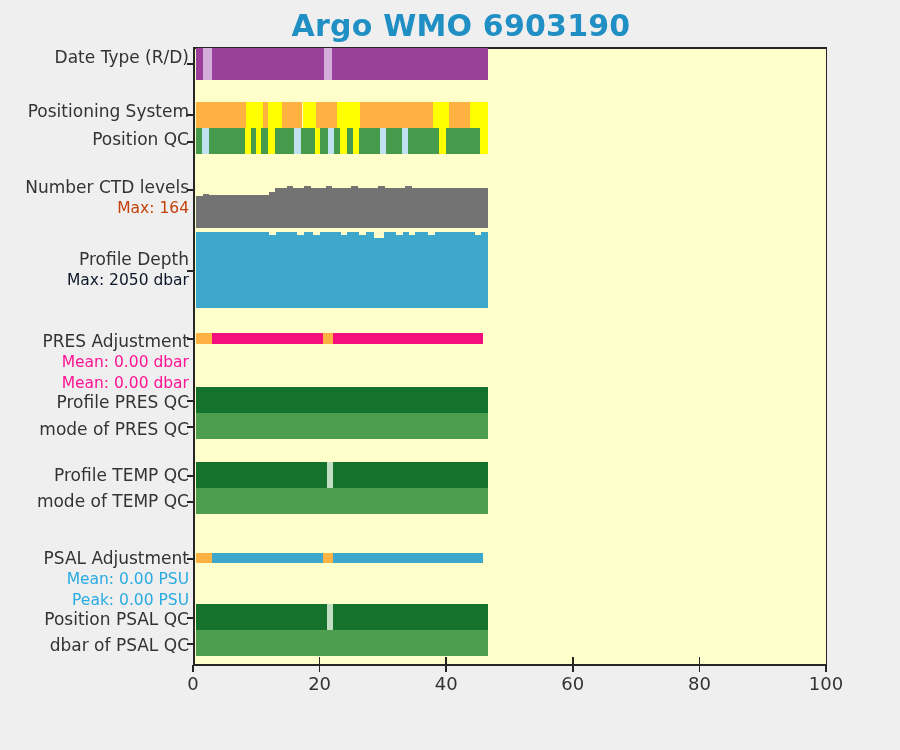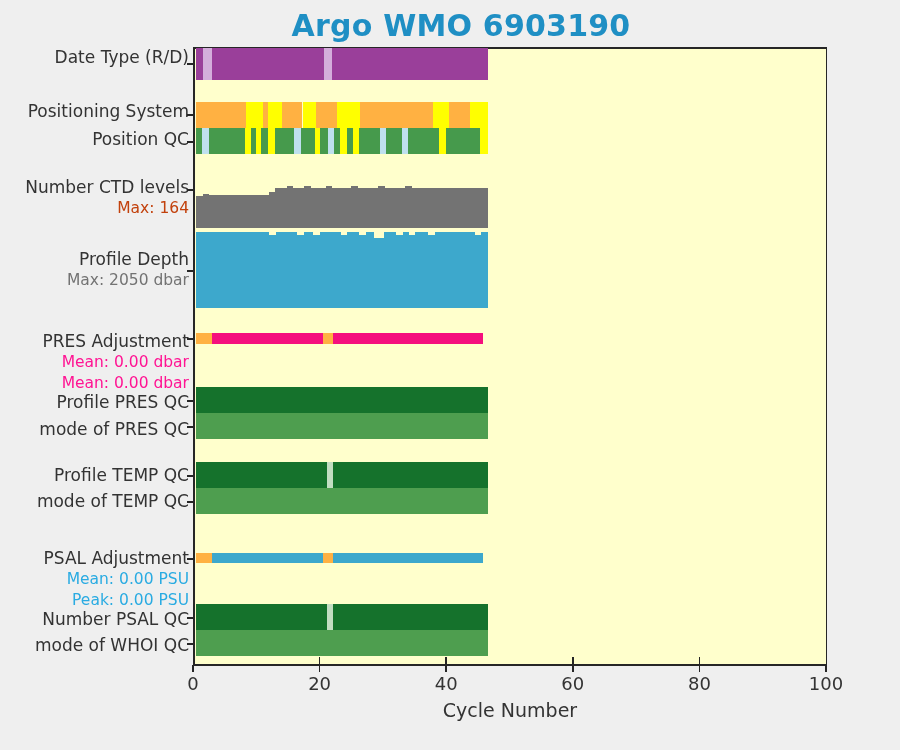--- a/index.html
+++ b/index.html
@@ -299,41 +299,41 @@
       <div class="ylab" style="top: 47px; color: rgb(51, 51, 51);">Date Type (R/D)</div>
       <div class="ytick" style="top: 63px;"></div>
       <div class="ylab" style="top: 101px; color: rgb(51, 51, 51); text-align: center;">Positioning System</div>
       <div class="ytick" style="top: 114px;"></div>
       <div class="ylab" style="top: 129px; color: rgb(51, 51, 51);">Position QC</div>
       <div class="ytick" style="top: 141px;"></div>
       <div class="ylab" style="top: 177px; color: rgb(51, 51, 51);">Number CTD levels</div>
       <div class="ylab sub" style="top: 198px; color: #c2410c;">Max: 164</div>
       <div class="ytick" style="top: 189px;"></div>
       <div class="ylab" style="top: 249px; color: rgb(51, 51, 51); text-align: center;">Profile Depth</div>
-      <div class="ylab sub" style="top: 270px; color: #737373;">Max: 2050 dbar</div>
+      <div class="ylab sub" style="top: 270px; color: #0f172a;">Max: 2050 dbar</div>
       <div class="ytick" style="top: 270px;"></div>
       <div class="ylab" style="top: 331px; color: rgb(51, 51, 51);">PRES Adjustment</div>
       <div class="ylab sub" style="top: 352px; color: rgb(255, 20, 147);">Mean: 0.00 dbar</div>
       <div class="ylab sub" style="top: 373px; color: rgb(255, 20, 147);">Mean: 0.00 dbar</div>
       <div class="ytick" style="top: 338px;"></div>
       <div class="ylab" style="top: 392px; color: rgb(51, 51, 51);">Profile PRES QC</div>
       <div class="ytick" style="top: 400px;"></div>
       <div class="ylab" style="top: 419px; color: rgb(51, 51, 51);">mode of PRES QC</div>
       <div class="ytick" style="top: 426px;"></div>
       <div class="ylab" style="top: 465px; color: rgb(51, 51, 51);">Profile TEMP QC</div>
       <div class="ytick" style="top: 475px;"></div>
       <div class="ylab" style="top: 491px; color: rgb(51, 51, 51);">mode of TEMP QC</div>
       <div class="ytick" style="top: 501px;"></div>
       <div class="ylab" style="top: 548px; color: rgb(51, 51, 51);">PSAL Adjustment</div>
       <div class="ylab sub" style="top: 569px; color: rgb(41, 171, 226);">Mean: 0.00 PSU</div>
       <div class="ylab sub" style="top: 590px; color: rgb(41, 171, 226);">Peak: 0.00 PSU</div>
       <div class="ytick" style="top: 558px;"></div>
-      <div class="ylab" style="top: 609px; color: rgb(51, 51, 51);">Number PSAL QC</div>
+      <div class="ylab" style="top: 609px; color: rgb(51, 51, 51);">Position PSAL QC</div>
       <div class="ytick" style="top: 617px;"></div>
-      <div class="ylab" style="top: 635px; color: rgb(51, 51, 51);">mode of WHOI QC</div>
+      <div class="ylab" style="top: 635px; color: rgb(51, 51, 51);">dbar of PSAL QC</div>
       <div class="ytick" style="top: 643px;"></div>
     </div>
   <div id="xaxis-layer">
       <div class="xtick" style="left: 181.25px;"></div>
       <div class="xlabel-tick" style="left: 182px;">0</div>
       <div class="xtick" style="left: 307.85px;"></div>
       <div class="xtick-in" style="left: 307.85px;"></div>
       <div class="xlabel-tick" style="left: 308.6px;">20</div>
       <div class="xtick" style="left: 434.45px;"></div>
       <div class="xtick-in" style="left: 434.45px;"></div>
@@ -341,15 +341,14 @@
       <div class="xtick" style="left: 561.05px;"></div>
       <div class="xtick-in" style="left: 561.05px;"></div>
       <div class="xlabel-tick" style="left: 561.8px;">60</div>
       <div class="xtick" style="left: 687.65px;"></div>
       <div class="xtick-in" style="left: 687.65px;"></div>
       <div class="xlabel-tick" style="left: 688.4px;">80</div>
       <div class="xtick" style="left: 814.25px;"></div>
       <div class="xlabel-tick" style="left: 815px;">100</div>
     </div>
 
-  <div class="xaxis-title">Cycle Number</div>
 
 </div>
 
 </body></html>

